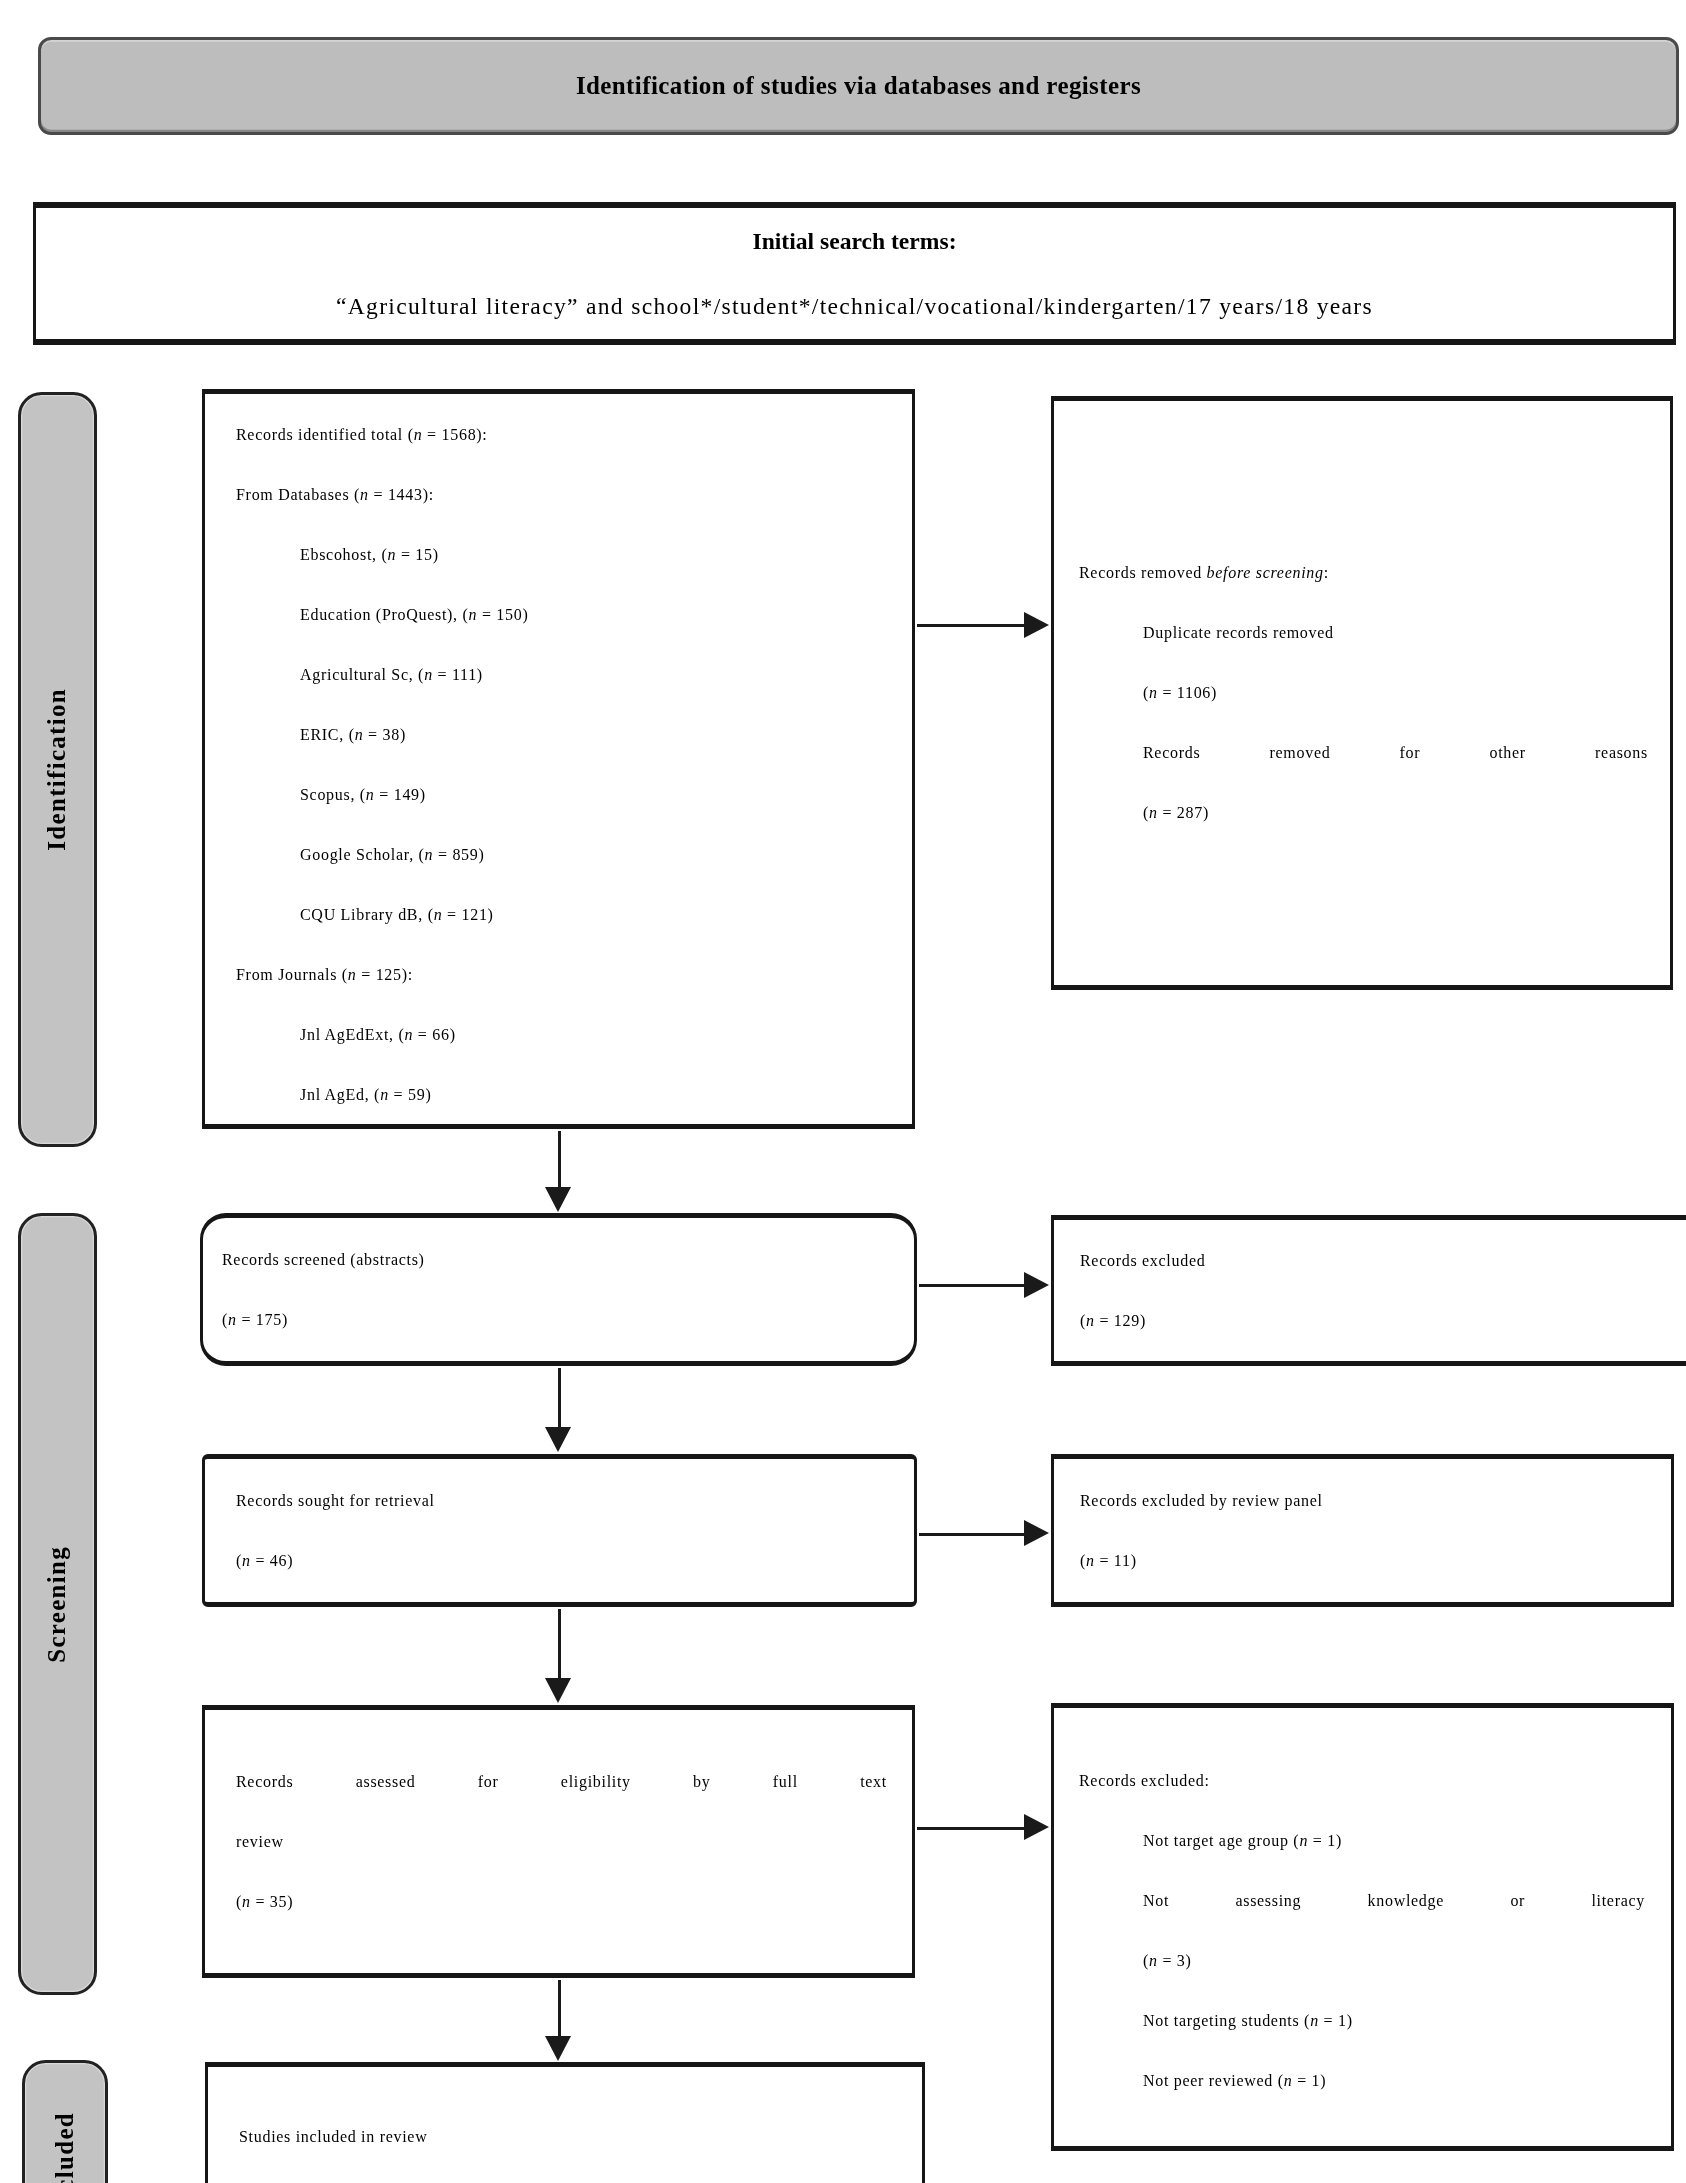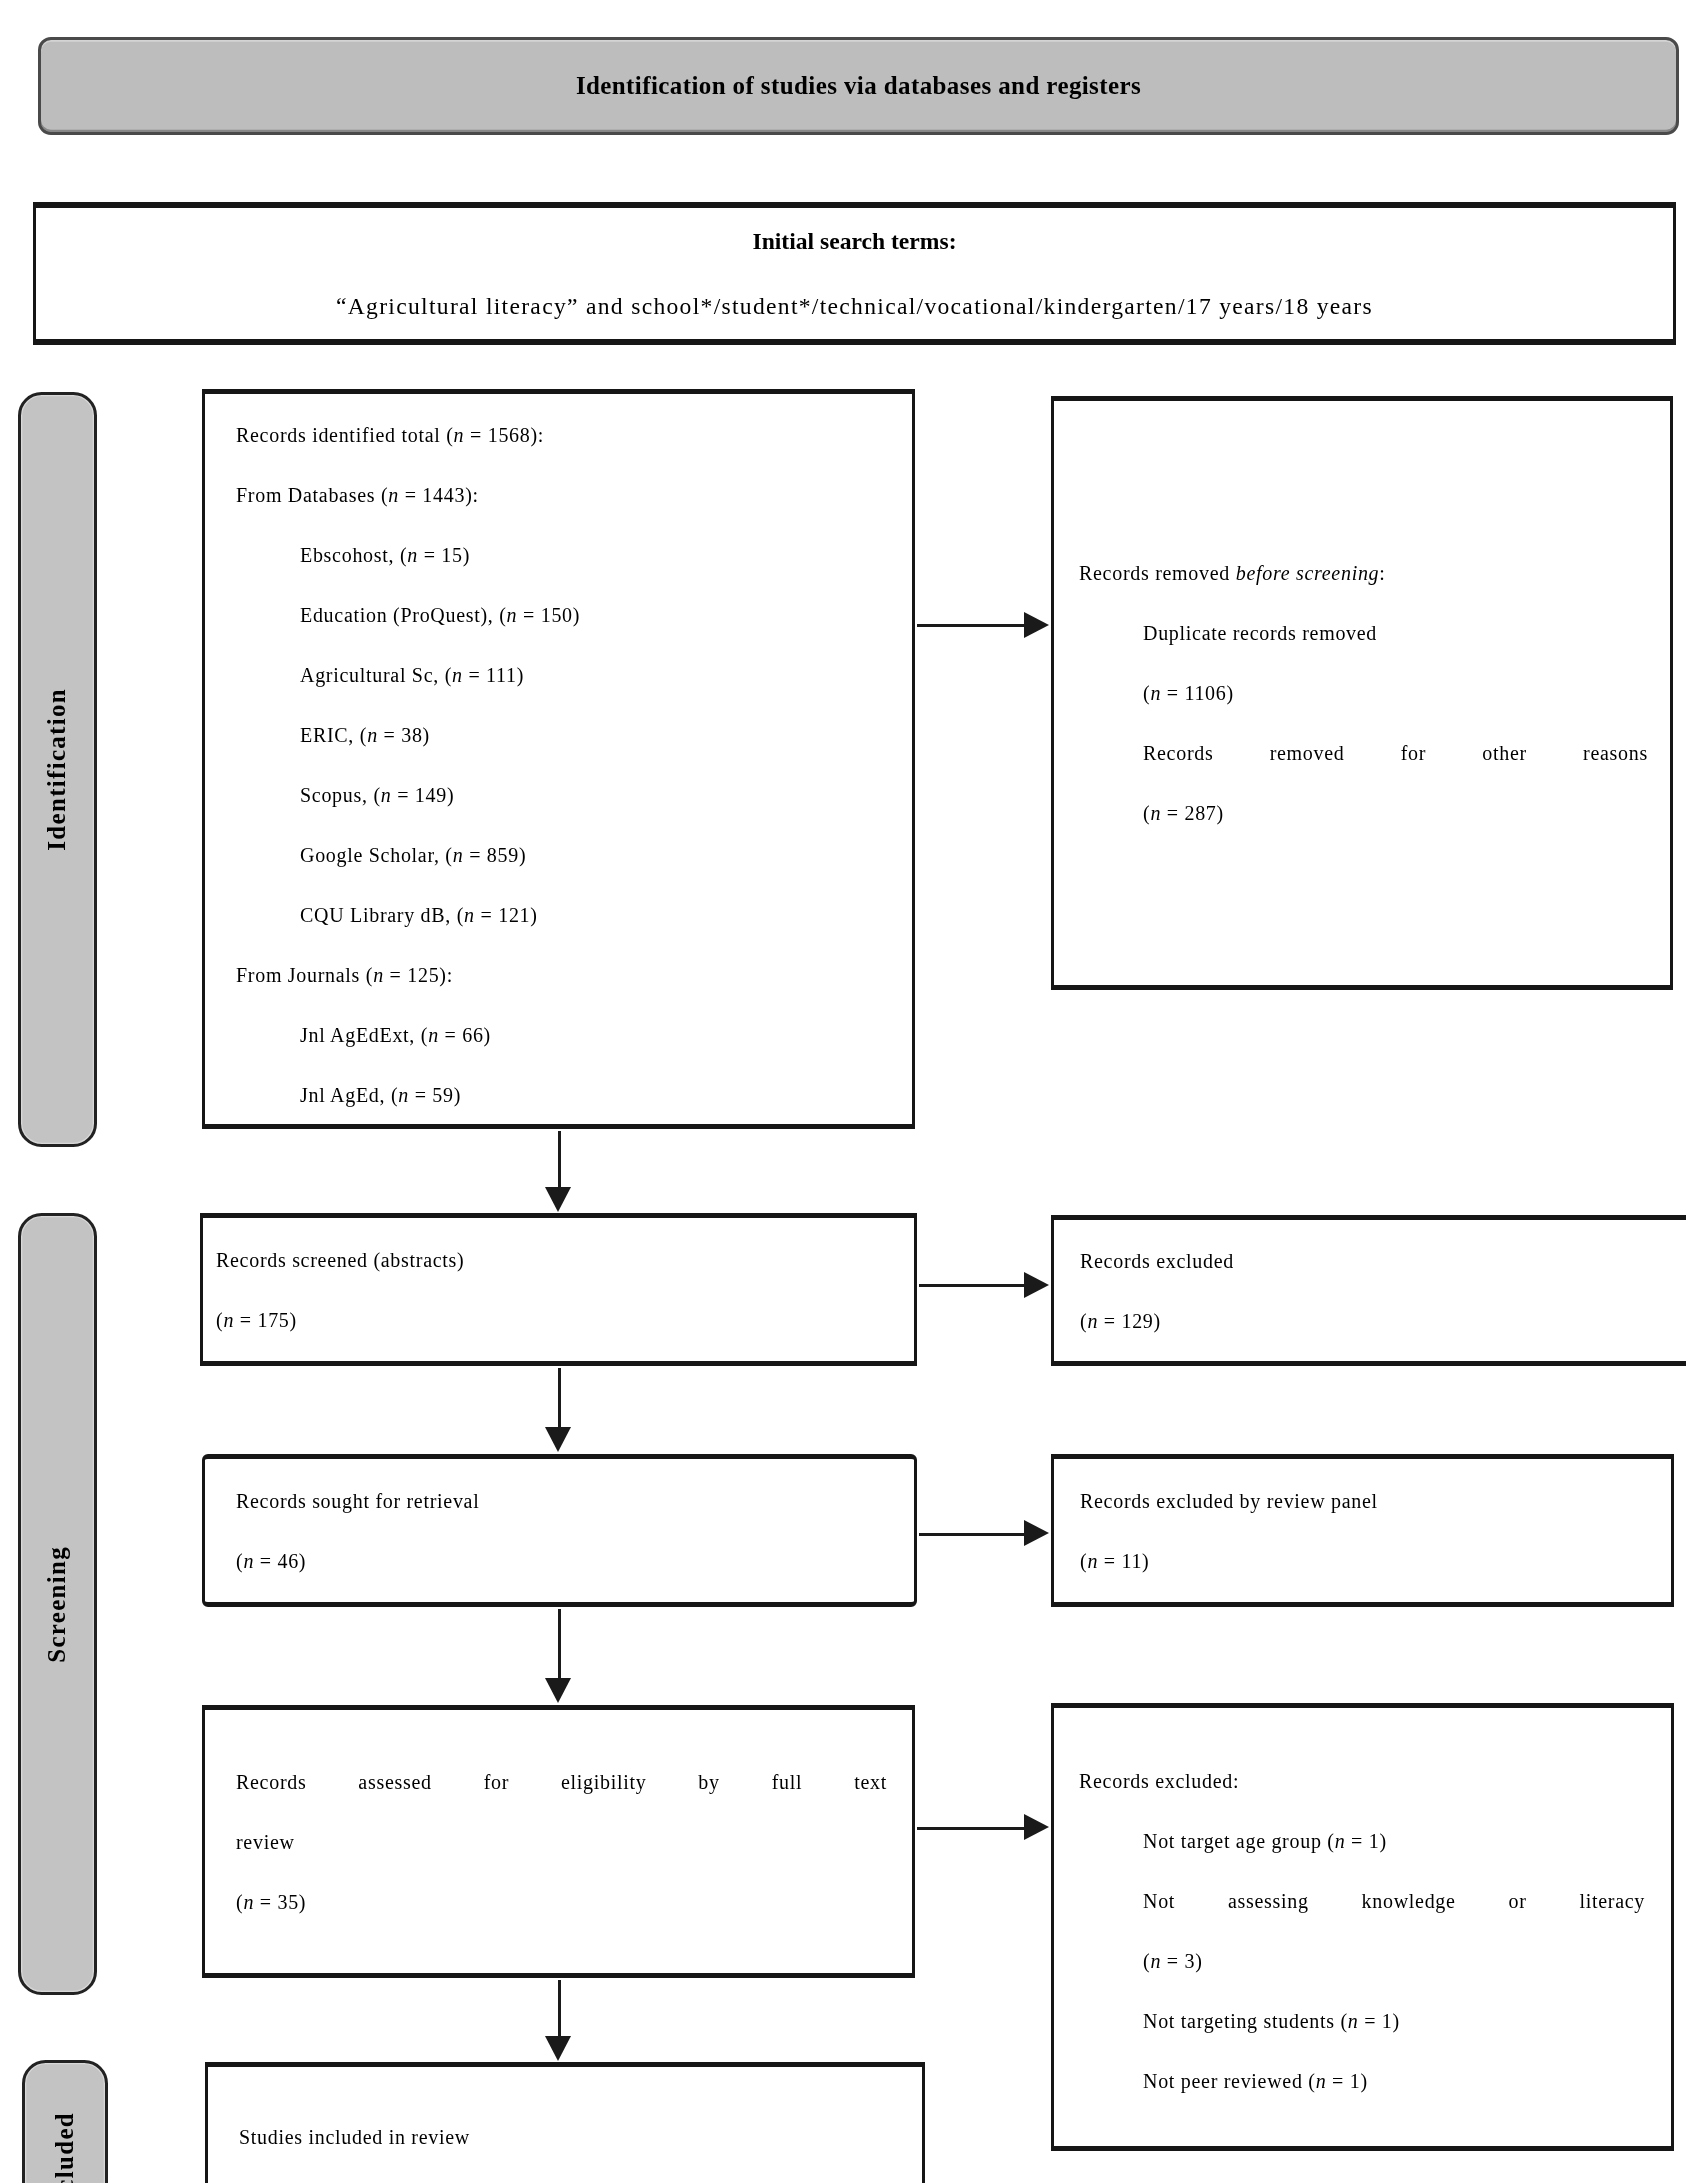--- a/index.html
+++ b/index.html
@@ -40,21 +40,21 @@
     white-space:nowrap;
   }
   
   .fbox{
     position:absolute;
     background:#ffffff;
     border:3.5px solid #161616;
     border-top-width:5.7px;border-bottom-width:5.7px;
     box-sizing:border-box;
     display:flex;flex-direction:column;
-    font-size:20px;letter-spacing:0.7px;
+    font-size:16px;letter-spacing:0.7px;
   }
   .fbox.center{justify-content:center;}
   .searchbox{
     position:absolute;
     background:#ffffff;
     border:3.9px solid #161616;
     border-top-width:6.5px;border-bottom-width:6.5px;
     box-sizing:border-box;
     display:flex;flex-direction:column;justify-content:center;align-items:center;
     text-align:center;
@@ -108,21 +108,21 @@
         <div class="line indent1">ERIC, (<i>n</i> = 38)</div>
         <div class="line indent1">Scopus, (<i>n</i> = 149)</div>
         <div class="line indent1">Google Scholar, (<i>n</i> = 859)</div>
         <div class="line indent1">CQU Library dB, (<i>n</i> = 121)</div>
         <div class="line">From Journals (<i>n</i> = 125):</div>
         <div class="line indent1">Jnl AgEdExt, (<i>n</i> = 66)</div>
         <div class="line indent1">Jnl AgEd, (<i>n</i> = 59)</div>
       </div>
   </div>
 
-  <div class="fbox center" style="left:200px;top:1213px;width:717px;height:153px;padding-left:13px;">
+  <div class="fbox center" style="left:200px;top:1213px;width:717px;height:153px;padding-left:19px;border-radius:26px;">
     <div>
         <div class="line">Records screened (abstracts)</div>
         <div class="line">(<i>n</i> = 175)</div>
       </div>
   </div>
 
   <div class="fbox center" style="left:202px;top:1454px;width:715px;height:153px;padding-left:31px;border-radius:6px;">
     <div>
         <div class="line">Records sought for retrieval</div>
         <div class="line">(<i>n</i> = 46)</div>

